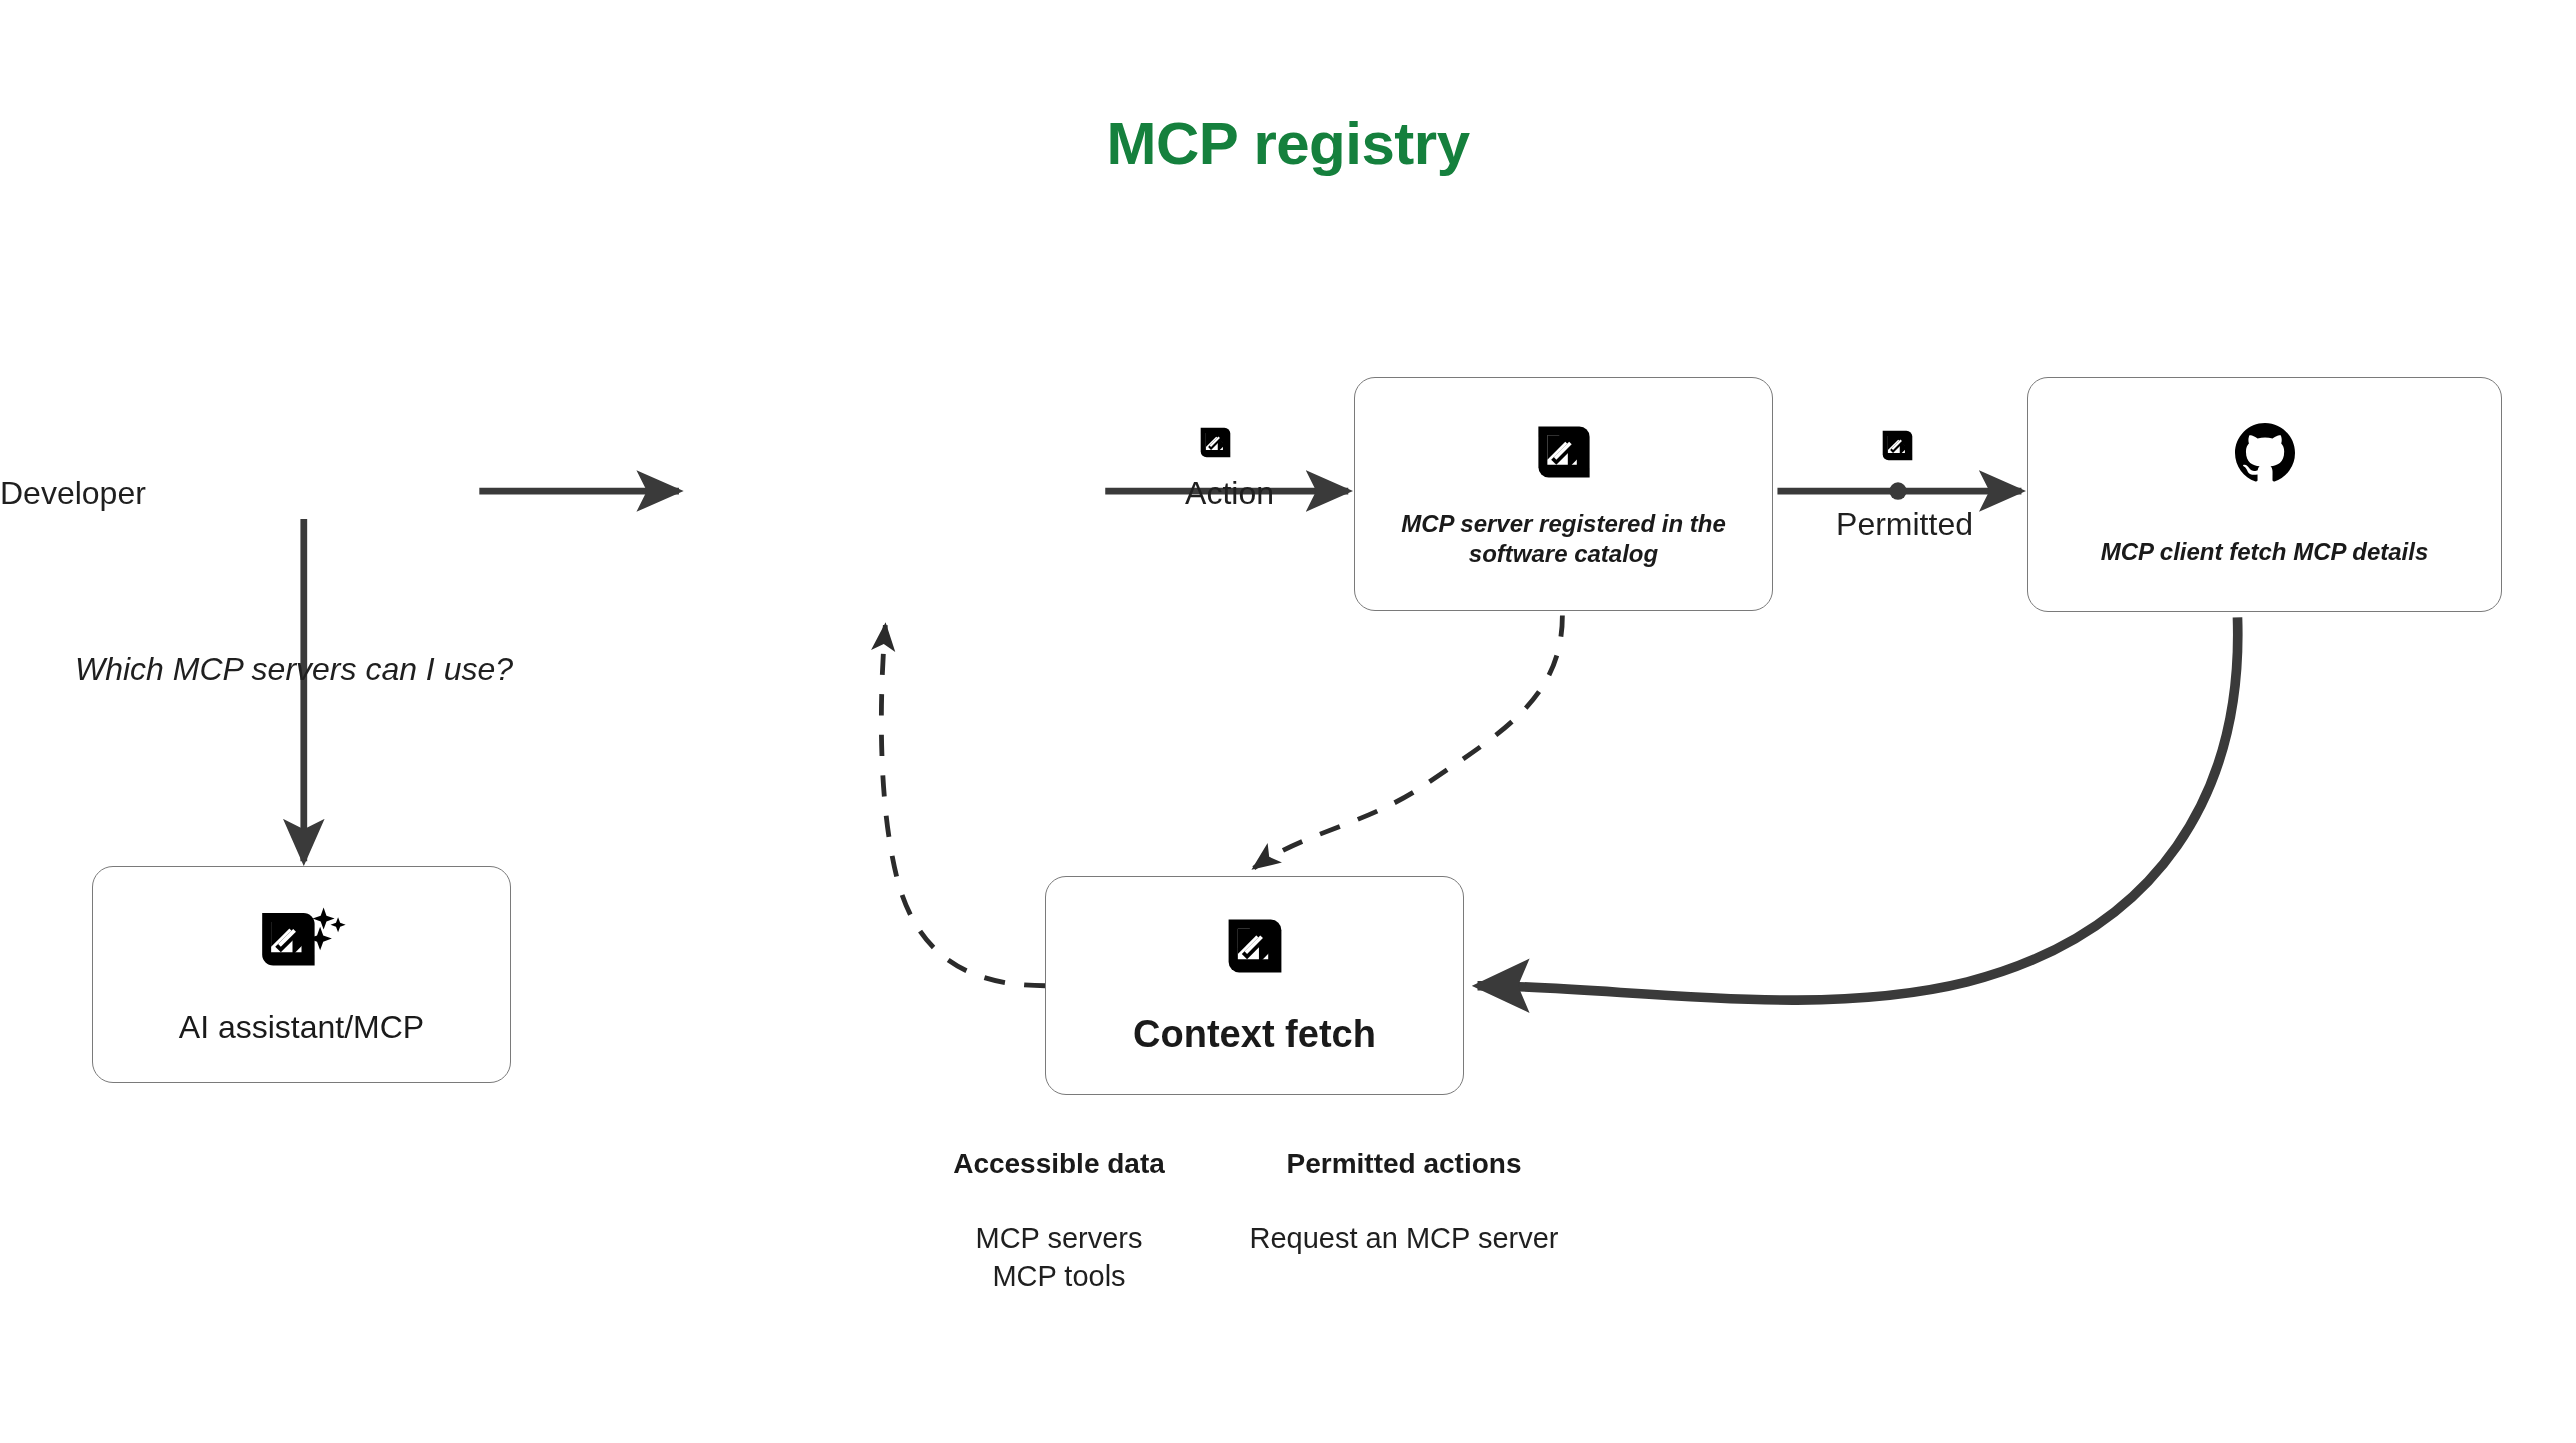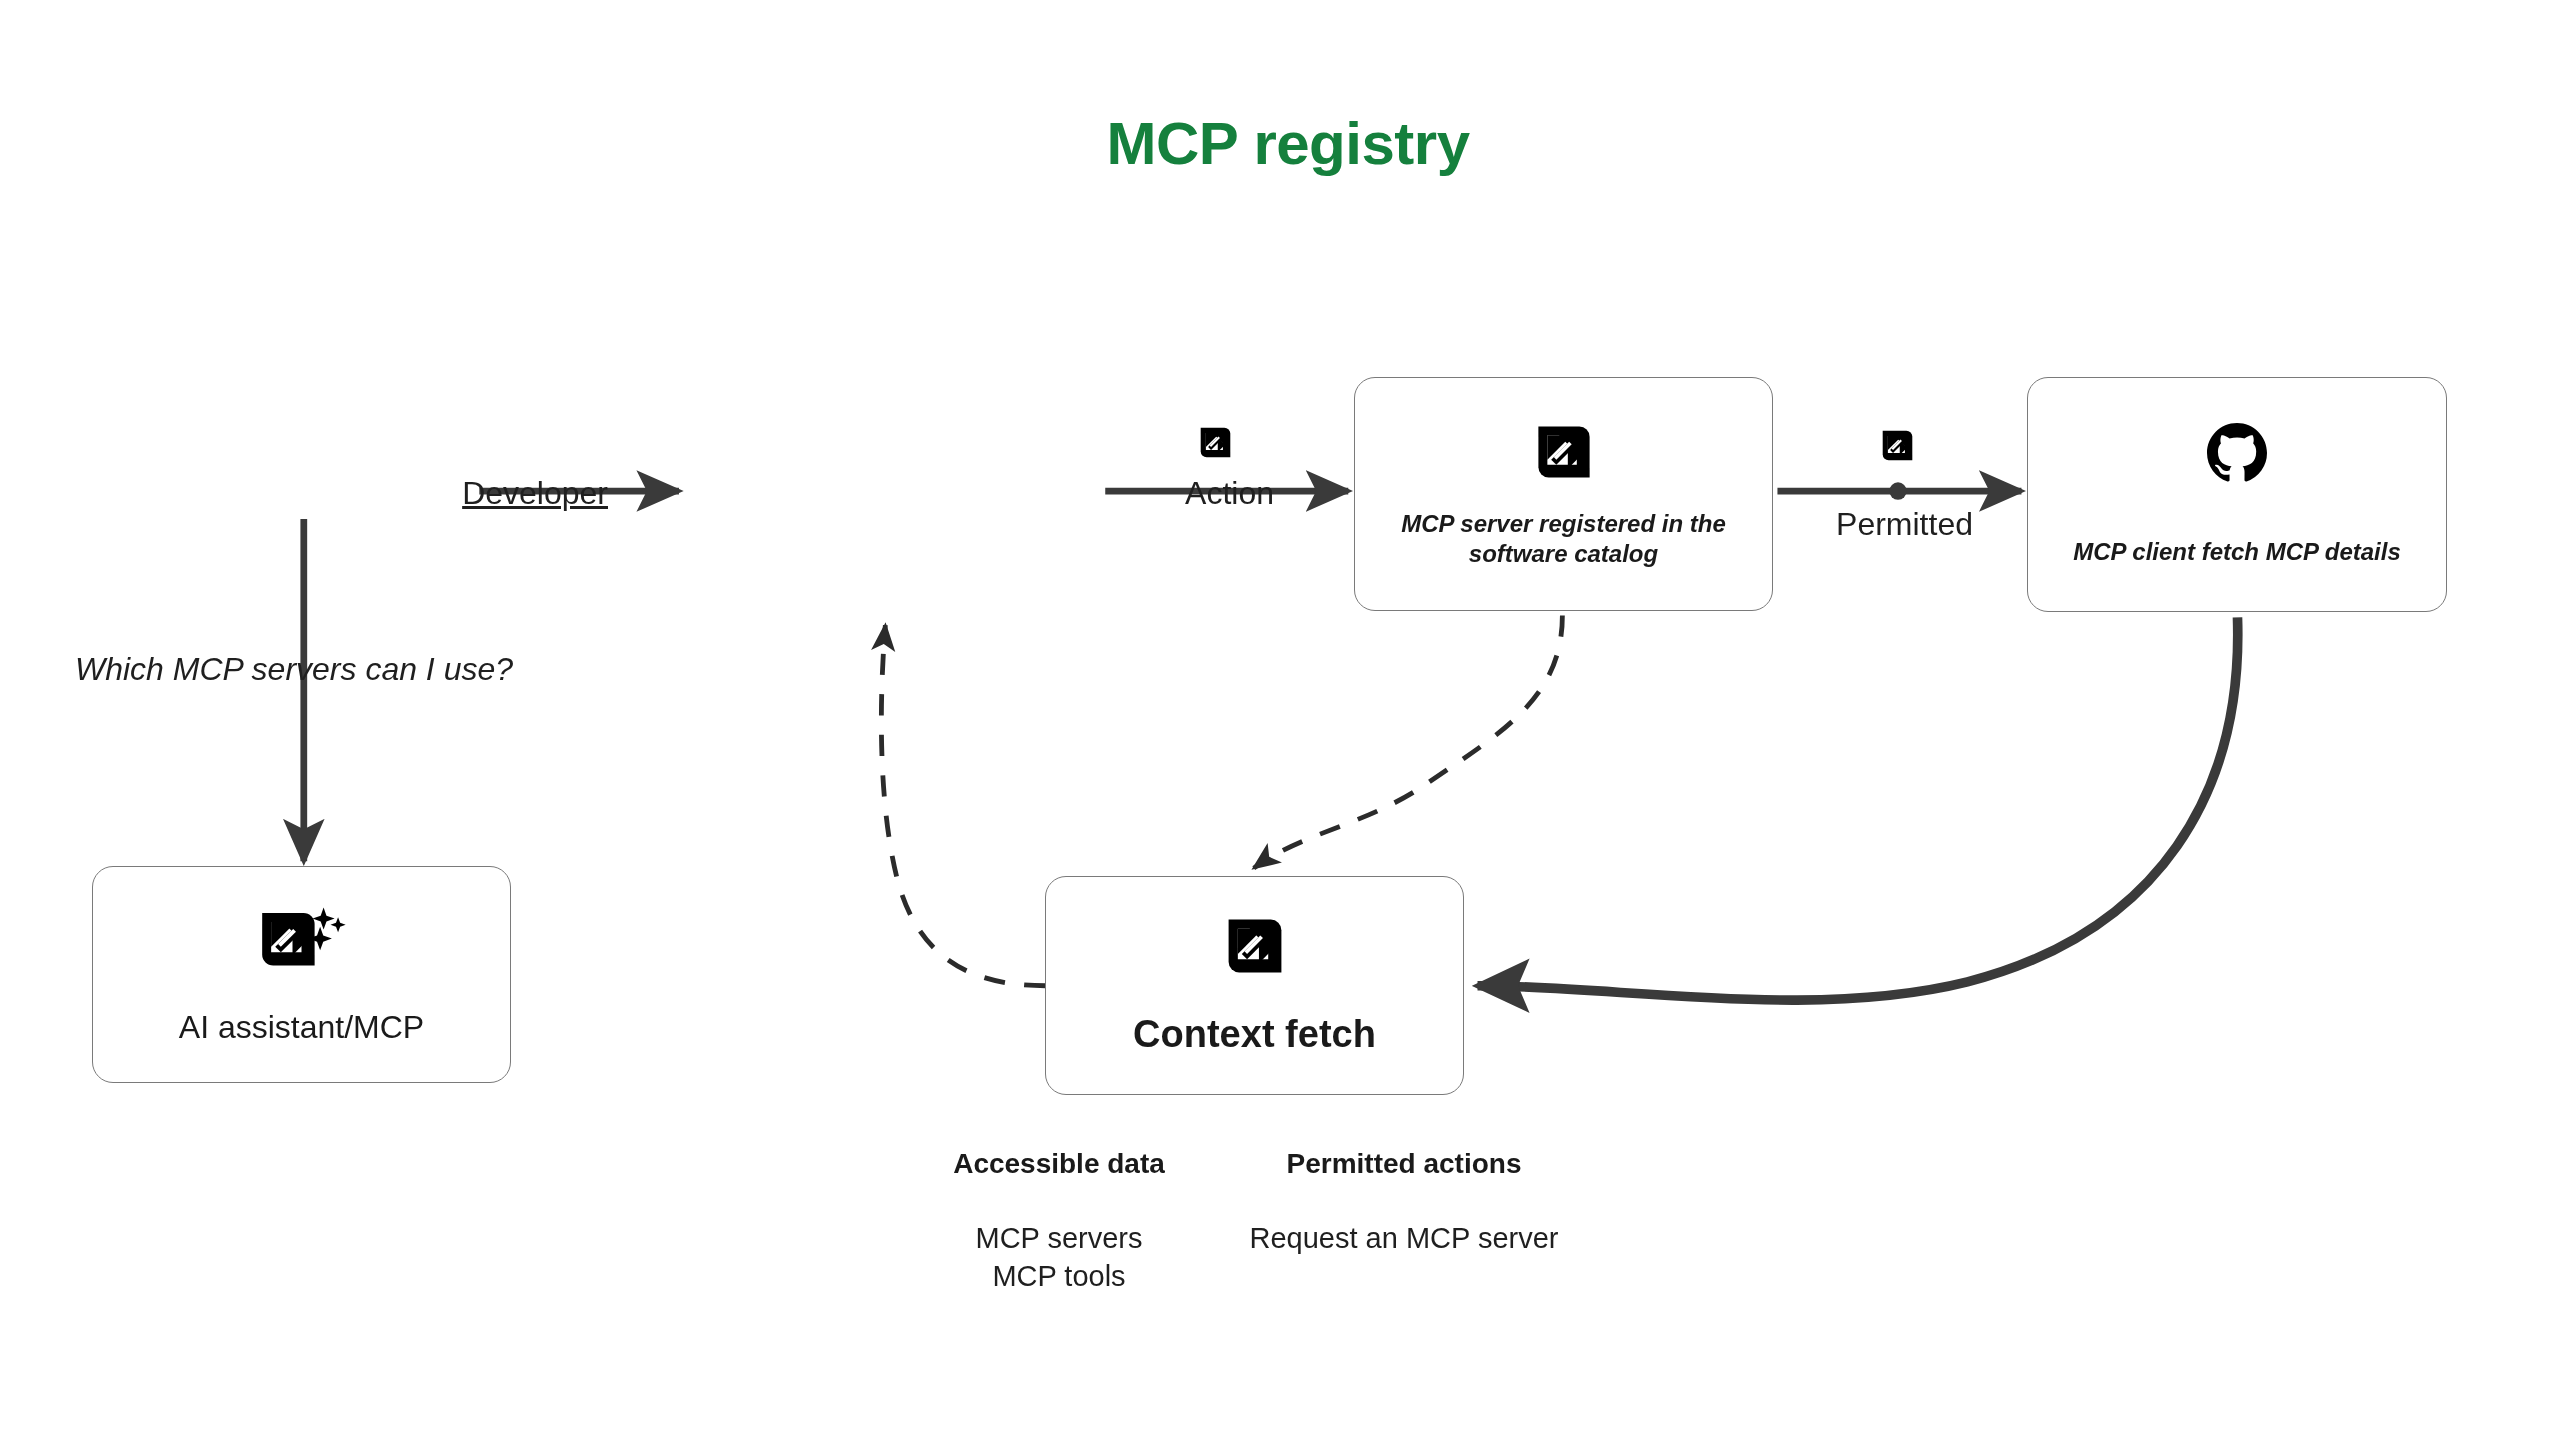--- a/index.html
+++ b/index.html
@@ -80,41 +80,40 @@
   .label-big-bold {
     font-weight: bold;
     font-style: normal;
     font-size: 38px;
     line-height: 1.2;
   }
 
   
   #node-ask        { left: 685px;  top: 380px;  width: 417px; height: 231px; }
   #node-registered { left: 1354px; top: 377px;  width: 419px; height: 234px; }
-  #node-client     { left: 2027px; top: 377px;  width: 420px; height: 235px; }
+  #node-client     { left: 2027px; top: 377px;  width: 475px; height: 235px; }
   #node-assistant  { left: 92px;   top: 866px;  width: 419px; height: 217px; }
   #node-lake       { left: 1045px; top: 876px;  width: 419px; height: 219px; }
 
   #node-ask .node-icon        { margin-bottom: 27px; }
   #node-registered .node-icon { margin-bottom: 21px; }
   #node-client .node-icon     { margin-bottom: 50px; }
   #node-assistant .node-icon  { margin-bottom: 33px; }
   #node-lake .node-icon       { margin-bottom: 29px; }
 
   
   .free-text {
     position: absolute;
     color: #1f1f1f;
     white-space: nowrap;
   }
   #label-developer {
     left: 0px; top: 475px; width: 608px;
-    text-align: right;
-    font-size: 32px;
-    text-decoration: underline;
+    text-align: left;
+    font-size: 32px;
   }
   #label-question {
     left: 0px; top: 651px; width: 588px;
     text-align: center;
     font-size: 32px;
     font-style: italic;
   }
   #label-action {
     left: 1109px; top: 475px; width: 241px;
     text-align: center;

